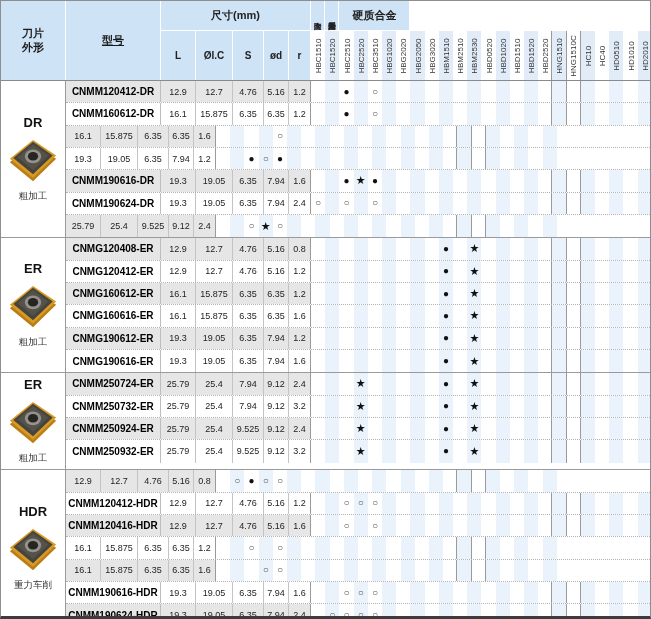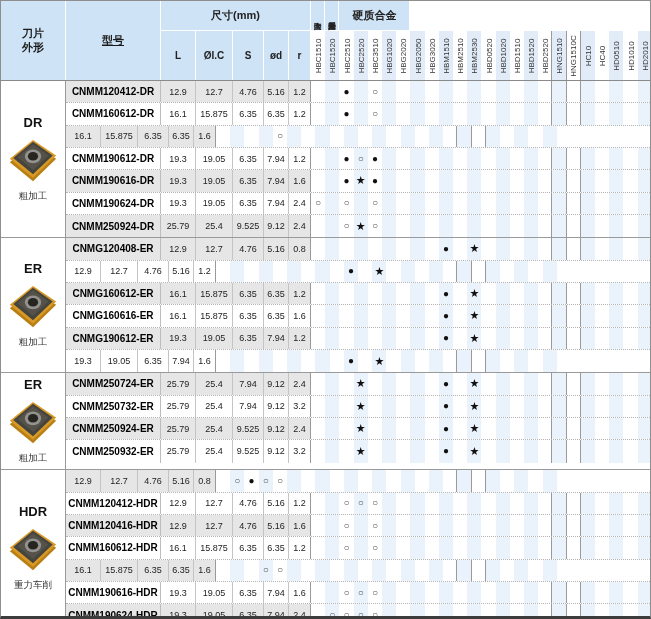--- a/index.html
+++ b/index.html
@@ -285,21 +285,20 @@
             <div class="cell mark sep" style="flex: 0 0 14.208px;"></div>
             <div class="cell mark stripe sep" style="flex: 0 0 14.208px;"></div>
             <div class="cell mark sep" style="flex: 0 0 14.208px;"></div>
             <div class="cell mark stripe" style="flex: 0 0 14.208px;"></div>
             <div class="cell mark" style="flex: 0 0 14.208px;"></div>
             <div class="cell mark stripe" style="flex: 0 0 14.208px;"></div>
             <div class="cell mark" style="flex: 0 0 14.208px;"></div>
             <div class="cell mark stripe" style="flex: 0 0 14.208px;"></div>
           </div>
           <div class="row">
-            <div class="cell model">CNMM190612-DR</div>
             <div class="cell dim" style="flex: 0 0 35px;">19.3</div>
             <div class="cell dim" style="flex: 0 0 37px;">19.05</div>
             <div class="cell dim" style="flex: 0 0 31px;">6.35</div>
             <div class="cell dim" style="flex: 0 0 25px;">7.94</div>
             <div class="cell dim last" style="flex: 0 0 22px;">1.2</div>
             <div class="cell mark" style="flex: 0 0 14.208px;"></div>
             <div class="cell mark stripe" style="flex: 0 0 14.208px;"></div>
             <div class="cell mark" style="flex: 0 0 14.208px;">
               <div class="m-dot" style="display: inline;">●</div>
             </div>
@@ -399,21 +398,20 @@
             <div class="cell mark sep" style="flex: 0 0 14.208px;"></div>
             <div class="cell mark stripe sep" style="flex: 0 0 14.208px;"></div>
             <div class="cell mark sep" style="flex: 0 0 14.208px;"></div>
             <div class="cell mark stripe" style="flex: 0 0 14.208px;"></div>
             <div class="cell mark" style="flex: 0 0 14.208px;"></div>
             <div class="cell mark stripe" style="flex: 0 0 14.208px;"></div>
             <div class="cell mark" style="flex: 0 0 14.208px;"></div>
             <div class="cell mark stripe" style="flex: 0 0 14.208px;"></div>
           </div>
           <div class="row">
-            <div class="cell model alt">CNMM250924-DR</div>
             <div class="cell dim alt" style="flex: 0 0 35px;">25.79</div>
             <div class="cell dim alt" style="flex: 0 0 37px;">25.4</div>
             <div class="cell dim alt" style="flex: 0 0 31px;">9.525</div>
             <div class="cell dim alt" style="flex: 0 0 25px;">9.12</div>
             <div class="cell dim last alt" style="flex: 0 0 22px;">2.4</div>
             <div class="cell mark" style="flex: 0 0 14.208px;"></div>
             <div class="cell mark stripe" style="flex: 0 0 14.208px;"></div>
             <div class="cell mark" style="flex: 0 0 14.208px;">
               <div class="m-circle" style="display: inline;">○</div>
             </div>
@@ -489,20 +487,21 @@
             <div class="cell mark sep" style="flex: 0 0 14.208px;"></div>
             <div class="cell mark stripe sep" style="flex: 0 0 14.208px;"></div>
             <div class="cell mark sep" style="flex: 0 0 14.208px;"></div>
             <div class="cell mark stripe" style="flex: 0 0 14.208px;"></div>
             <div class="cell mark" style="flex: 0 0 14.208px;"></div>
             <div class="cell mark stripe" style="flex: 0 0 14.208px;"></div>
             <div class="cell mark" style="flex: 0 0 14.208px;"></div>
             <div class="cell mark stripe" style="flex: 0 0 14.208px;"></div>
           </div>
           <div class="row">
+            <div class="cell model">CNMG120412-ER</div>
             <div class="cell dim" style="flex: 0 0 35px;">12.9</div>
             <div class="cell dim" style="flex: 0 0 37px;">12.7</div>
             <div class="cell dim" style="flex: 0 0 31px;">4.76</div>
             <div class="cell dim" style="flex: 0 0 25px;">5.16</div>
             <div class="cell dim last" style="flex: 0 0 22px;">1.2</div>
             <div class="cell mark" style="flex: 0 0 14.208px;"></div>
             <div class="cell mark stripe" style="flex: 0 0 14.208px;"></div>
             <div class="cell mark" style="flex: 0 0 14.208px;"></div>
             <div class="cell mark stripe" style="flex: 0 0 14.208px;"></div>
             <div class="cell mark" style="flex: 0 0 14.208px;"></div>
@@ -632,20 +631,21 @@
             <div class="cell mark sep" style="flex: 0 0 14.208px;"></div>
             <div class="cell mark stripe sep" style="flex: 0 0 14.208px;"></div>
             <div class="cell mark sep" style="flex: 0 0 14.208px;"></div>
             <div class="cell mark stripe" style="flex: 0 0 14.208px;"></div>
             <div class="cell mark" style="flex: 0 0 14.208px;"></div>
             <div class="cell mark stripe" style="flex: 0 0 14.208px;"></div>
             <div class="cell mark" style="flex: 0 0 14.208px;"></div>
             <div class="cell mark stripe" style="flex: 0 0 14.208px;"></div>
           </div>
           <div class="row">
+            <div class="cell model">CNMG190616-ER</div>
             <div class="cell dim" style="flex: 0 0 35px;">19.3</div>
             <div class="cell dim" style="flex: 0 0 37px;">19.05</div>
             <div class="cell dim" style="flex: 0 0 31px;">6.35</div>
             <div class="cell dim" style="flex: 0 0 25px;">7.94</div>
             <div class="cell dim last" style="flex: 0 0 22px;">1.6</div>
             <div class="cell mark" style="flex: 0 0 14.208px;"></div>
             <div class="cell mark stripe" style="flex: 0 0 14.208px;"></div>
             <div class="cell mark" style="flex: 0 0 14.208px;"></div>
             <div class="cell mark stripe" style="flex: 0 0 14.208px;"></div>
             <div class="cell mark" style="flex: 0 0 14.208px;"></div>
@@ -964,21 +964,20 @@
             <div class="cell mark sep" style="flex: 0 0 14.208px;"></div>
             <div class="cell mark stripe sep" style="flex: 0 0 14.208px;"></div>
             <div class="cell mark sep" style="flex: 0 0 14.208px;"></div>
             <div class="cell mark stripe" style="flex: 0 0 14.208px;"></div>
             <div class="cell mark" style="flex: 0 0 14.208px;"></div>
             <div class="cell mark stripe" style="flex: 0 0 14.208px;"></div>
             <div class="cell mark" style="flex: 0 0 14.208px;"></div>
             <div class="cell mark stripe" style="flex: 0 0 14.208px;"></div>
           </div>
           <div class="row">
-            <div class="cell model">CNMM160612-HDR</div>
             <div class="cell dim" style="flex: 0 0 35px;">16.1</div>
             <div class="cell dim" style="flex: 0 0 37px;">15.875</div>
             <div class="cell dim" style="flex: 0 0 31px;">6.35</div>
             <div class="cell dim" style="flex: 0 0 25px;">6.35</div>
             <div class="cell dim last" style="flex: 0 0 22px;">1.2</div>
             <div class="cell mark" style="flex: 0 0 14.208px;"></div>
             <div class="cell mark stripe" style="flex: 0 0 14.208px;"></div>
             <div class="cell mark" style="flex: 0 0 14.208px;">
               <div class="m-circle" style="display: inline;">○</div>
             </div>

